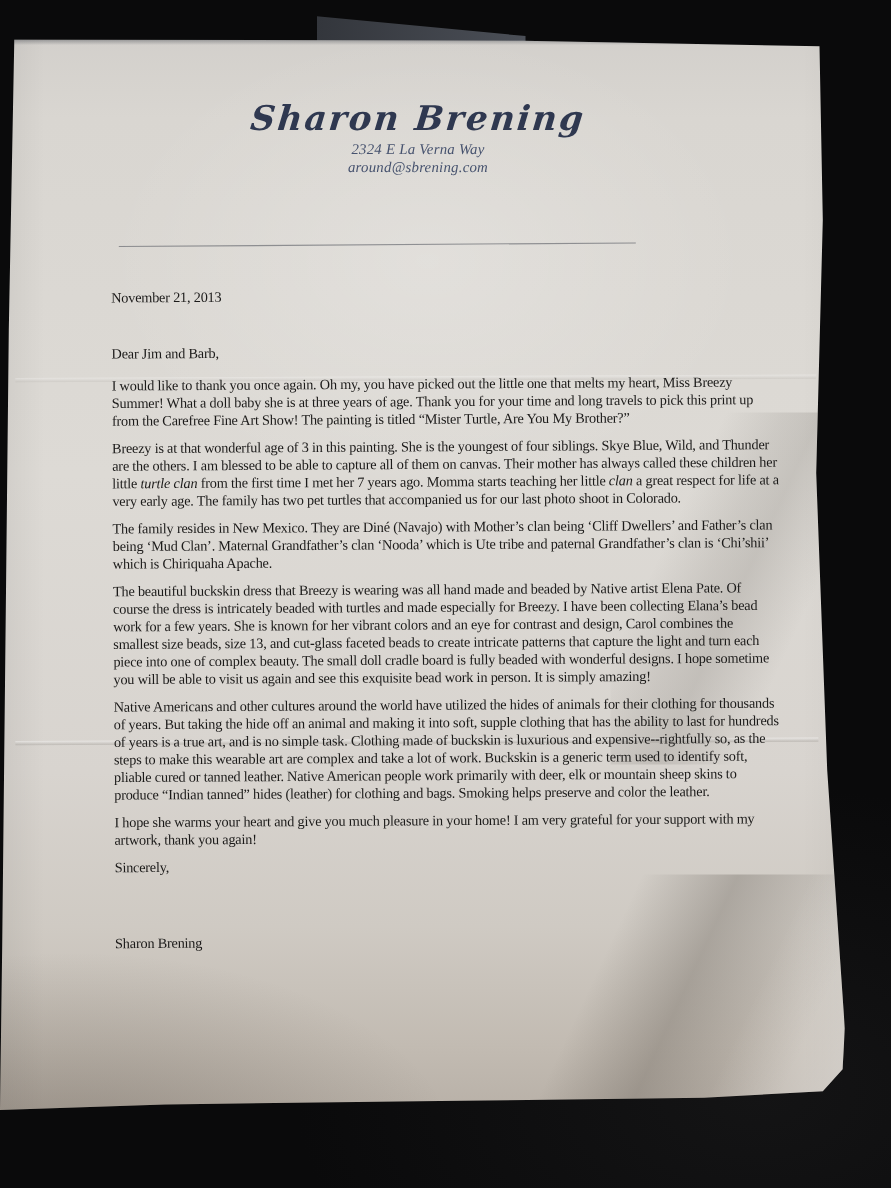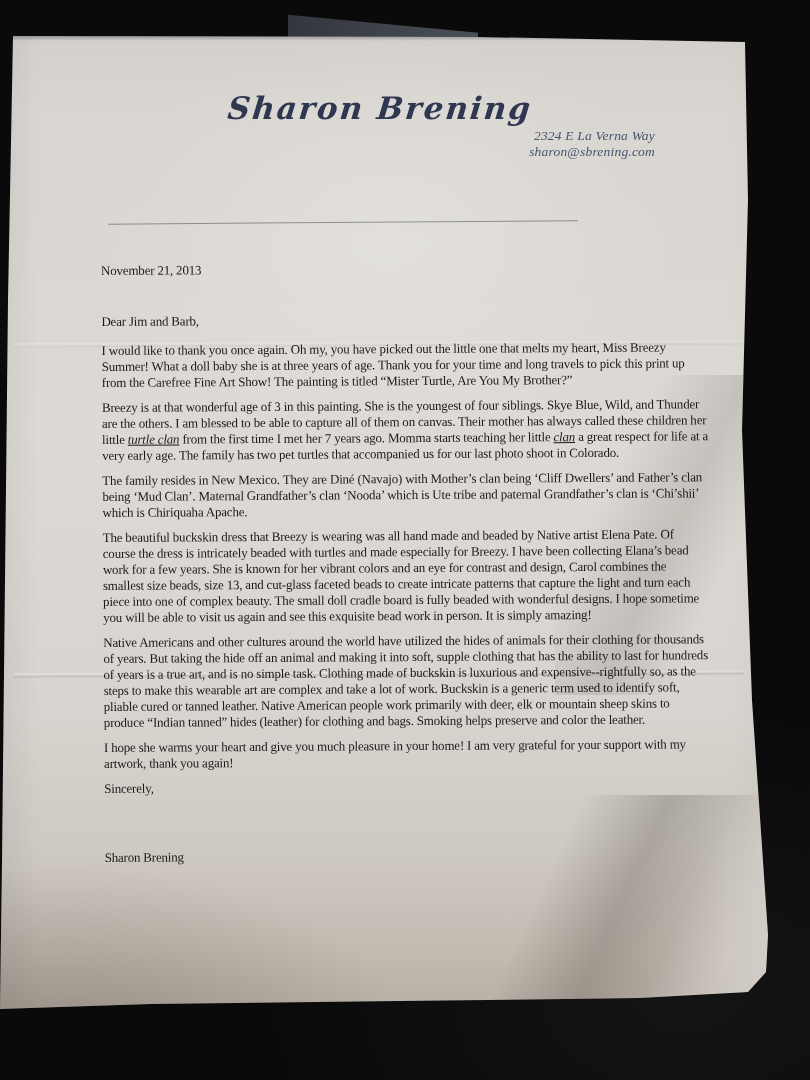--- a/index.html
+++ b/index.html
@@ -41,55 +41,55 @@
       linear-gradient(295deg, rgba(255,255,255,0.35) 4%, rgba(255,255,255,0) 30%),
       linear-gradient(115deg, rgba(0,0,0,0) 35%, rgba(75,68,60,0.28) 55%, rgba(75,68,60,0.10) 72%, rgba(0,0,0,0) 85%);}
 
   
   .letterhead{position:absolute;left:105px;top:88px;width:550px;text-align:center;color:#3c4866;}
   .lh-name{
     font-family:"DejaVu Serif", serif;font-style:italic;font-weight:bold;
     font-size:31px;line-height:40px;color:#2f3850;letter-spacing:2px;
     transform:skewX(-6deg);
   }
-  .lh-line{font-style:italic;font-size:13.5px;line-height:15.6px;color:#46526e;letter-spacing:0.2px;text-align:right;}
+  .lh-line{font-style:italic;font-size:13.5px;line-height:15.6px;color:#46526e;letter-spacing:0.2px;}
   .lh-rule{position:absolute;left:108px;top:222px;width:470px;height:1px;transform:rotate(-0.4deg);
     background:rgba(75,78,88,0.55);}
 
   
   .letter-body{
     position:absolute;left:101px;top:263px;width:606px;
     font-size:13px;line-height:16px;letter-spacing:-0.2px;color:#1b1a19;
     transform:rotate(-0.35deg);transform-origin:0 0;
   }
   .letter-body p{margin:0 0 9px 0;}
   .date{margin-bottom:35px;}
   .salutation{margin-bottom:13px;}
   .closing{margin-top:8px;}
   .signature{margin-top:53px;}
-  .it{font-style:italic;text-decoration:underline;}
+  .it{font-style:italic;}
 </style>
 </head>
 <body>
 
 <div class="photo">
 
   <div class="folder-tab"></div>
 
   <div class="paper">
 
     <div class="crease-1"></div>
     <div class="crease-2"></div>
     <div class="diag-shadow"></div>
     <div class="corner-fold"></div>
 
     <div class="letterhead">
       <div class="lh-name">Sharon Brening</div>
       <div class="lh-line">2324 E La Verna Way</div>
-      <div class="lh-line">sharon@sbrening.com</div>
+      <div class="lh-line">around@sbrening.com</div>
     </div>
     <div class="lh-rule"></div>
 
     <div class="letter-body">
       <div class="date">November 21, 2013</div>
       <div class="salutation">Dear Jim and Barb,</div>
       <div>
           <p><span>I would like to thank you once again. Oh my, you have picked out the little one that melts my heart, Miss Breezy Summer! What a doll baby she is at three years of age. Thank you for your time and long travels to pick this print up from the Carefree Fine Art Show! The painting is titled “Mister Turtle, Are You My Brother?”</span></p>
           <p><span>Breezy is at that wonderful age of 3 in this painting. She is the youngest of four siblings. Skye Blue, Wild, and Thunder are the others. I am blessed to be able to capture all of them on canvas. Their mother has always called these children her little </span><span class="it">turtle clan</span><span> from the first time I met her 7 years ago. Momma starts teaching her little </span><span class="it">clan</span><span> a great respect for life at a very early age. The family has two pet turtles that accompanied us for our last photo shoot in Colorado.</span></p>
           <p><span>The family resides in New Mexico. They are Diné (Navajo) with Mother’s clan being ‘Cliff Dwellers’ and Father’s clan being ‘Mud Clan’. Maternal Grandfather’s clan ‘Nooda’ which is Ute tribe and paternal Grandfather’s clan is ‘Chi’shii’ which is Chiriquaha Apache.</span></p>

